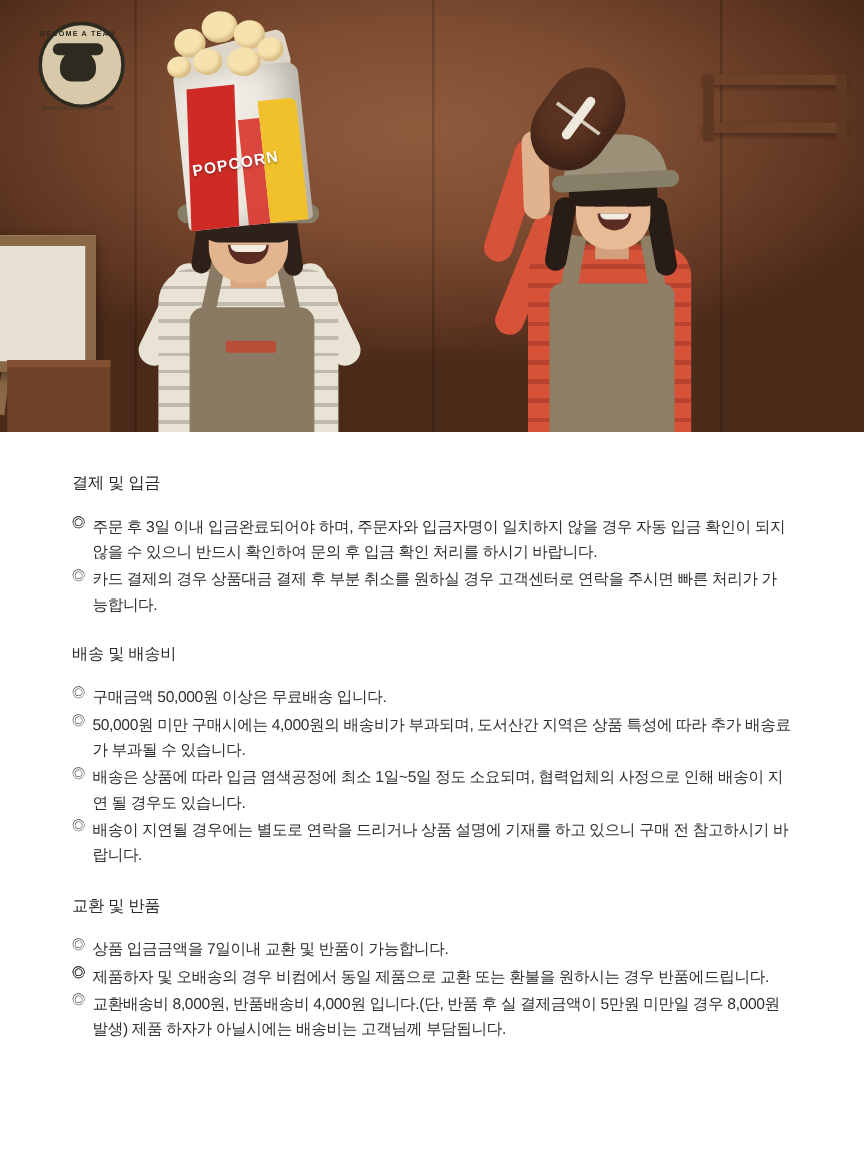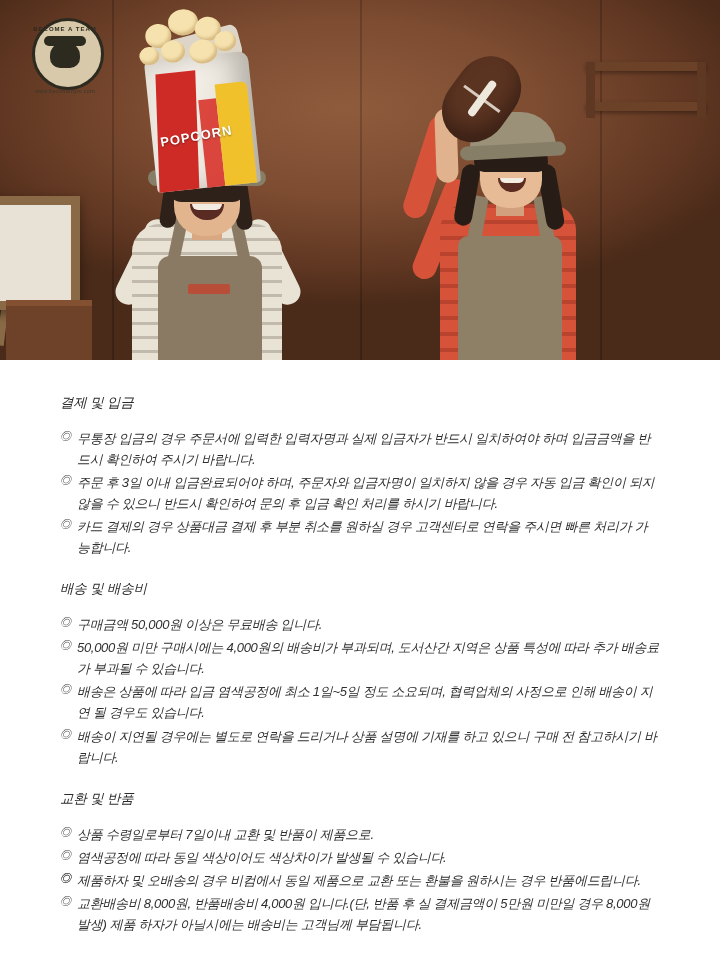--- a/index.html
+++ b/index.html
@@ -508,21 +508,21 @@
     color: #3a352a;
     letter-spacing: .3px;
   }
 
   
   .content {
     box-sizing: border-box;
     padding: 34px 60px 0 60px;
     width: 720px;
   }
-  .section { margin-bottom: 22px; font-style: italic; }
+  .section { margin-bottom: 22px; }
   .section:last-child { margin-bottom: 0; }
   .sec-title {
     font-size: 13.5px;
     color: #2b2b2b;
     margin: 0 0 16px 0;
     font-weight: normal;
     letter-spacing: -0.2px;
   }
   ul.bullets {
     list-style: none;
@@ -638,41 +638,41 @@
     <div class="face"></div>
     <div class="url">www.becomebym.com</div>
   </div>
 </div>
 
 <div class="content">
 
   <div class="section">
     <h2 class="sec-title">결제 및 입금</h2>
     <ul class="bullets">
-      <li><span class="mark">◎</span><span>무통장 입금의 경우 주문서에 입력한 입력자명과 실제 입금자가 반드시 일치하여야 하며 입금금액을 반드시 확인하여 주시기 바랍니다.</span></li>
+      <li><span class="mark">◎</span></li>
       <li><span class="mark">◎</span><span>주문 후 3일 이내 입금완료되어야 하며, 주문자와 입금자명이 일치하지 않을 경우 자동 입금 확인이 되지 않을 수 있으니 반드시 확인하여 문의 후 입금 확인 처리를 하시기 바랍니다.</span></li>
       <li><span class="mark">◎</span><span>카드 결제의 경우 상품대금 결제 후 부분 취소를 원하실 경우 고객센터로 연락을 주시면 빠른 처리가 가능합니다.</span></li>
     </ul>
   </div>
 
   <div class="section">
     <h2 class="sec-title">배송 및 배송비</h2>
     <ul class="bullets">
       <li><span class="mark">◎</span><span>구매금액 50,000원 이상은 무료배송 입니다.</span></li>
       <li><span class="mark">◎</span><span>50,000원 미만 구매시에는 4,000원의 배송비가 부과되며, 도서산간 지역은 상품 특성에 따라 추가 배송료가 부과될 수 있습니다.</span></li>
       <li><span class="mark">◎</span><span>배송은 상품에 따라 입금 염색공정에 최소 1일~5일 정도 소요되며, 협력업체의 사정으로 인해 배송이 지연 될 경우도 있습니다.</span></li>
       <li><span class="mark">◎</span><span>배송이 지연될 경우에는 별도로 연락을 드리거나 상품 설명에 기재를 하고 있으니 구매 전 참고하시기 바랍니다.</span></li>
     </ul>
   </div>
 
   <div class="section">
     <h2 class="sec-title">교환 및 반품</h2>
     <ul class="bullets">
-      <li><span class="mark">◎</span><span>상품 수령일로부터 7일이내 교환 및 반품이 제품으로.</span></li>
-      <li><span class="mark">◎</span><span>염색공정에 따라 동일 색상이어도 색상차이가 발생될 수 있습니다.</span></li>
+      <li><span class="mark">◎</span><span>상품 입금금액을 7일이내 교환 및 반품이 가능합니다.</span></li>
+      <li><span class="mark">◎</span></li>
       <li><span class="mark">◎</span></li>
       <li><span class="mark">◎</span><span>제품하자 및 오배송의 경우 비컴에서 동일 제품으로 교환 또는 환불을 원하시는 경우 반품에드립니다.</span></li>
       <li><span class="mark">◎</span><span>교환배송비 8,000원, 반품배송비 4,000원 입니다.(단, 반품 후 실 결제금액이 5만원 미만일 경우 8,000원 발생) 제품 하자가 아닐시에는 배송비는 고객님께 부담됩니다.</span></li>
 
     </ul>
   </div>
 
 </div>
 
 </body></html>

